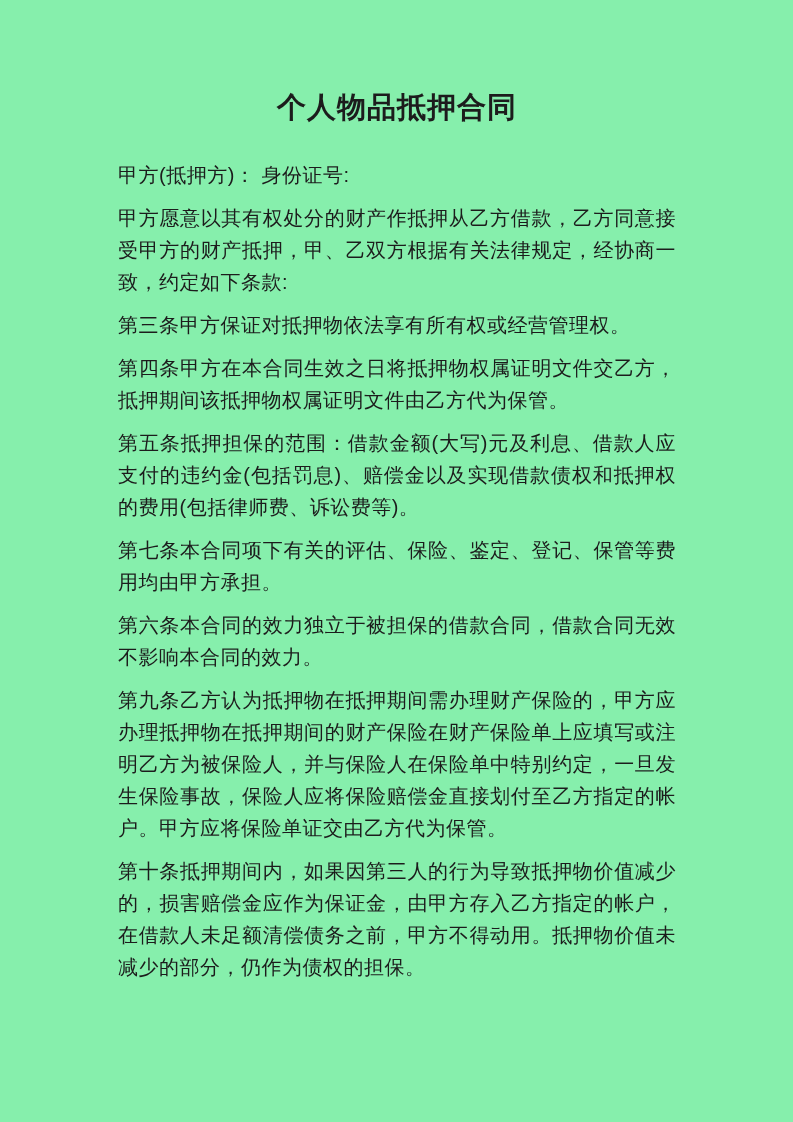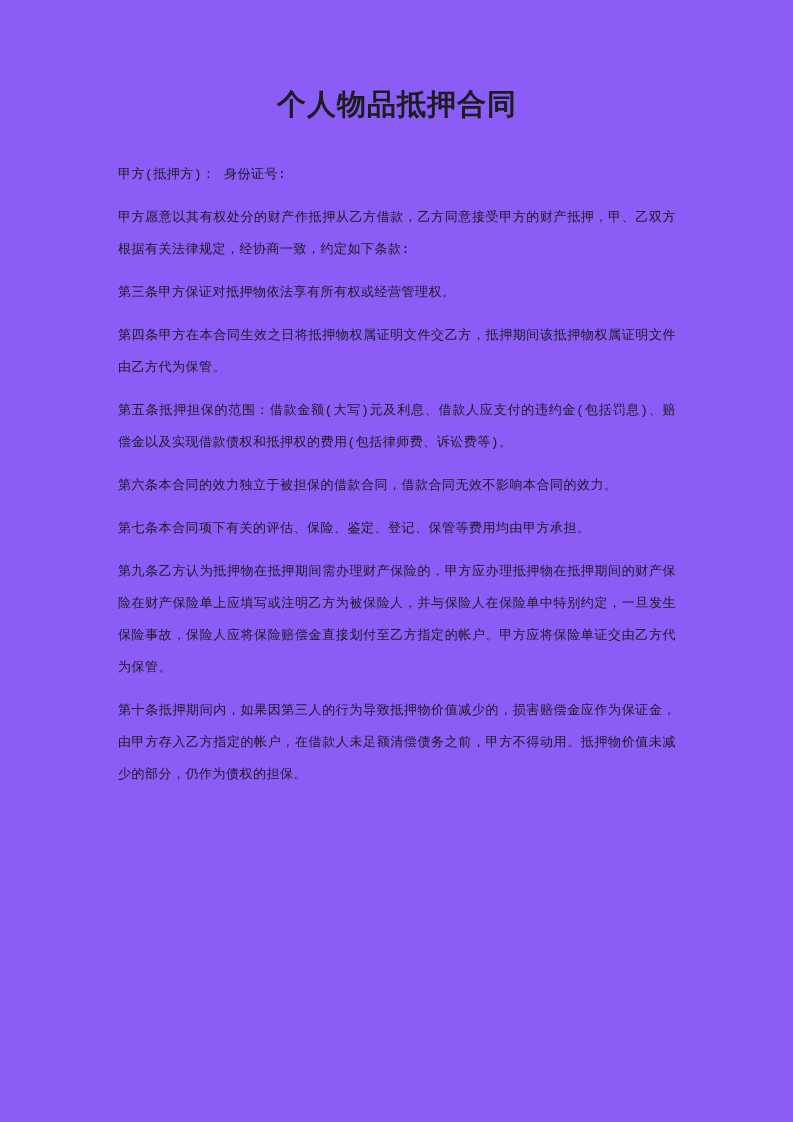--- a/index.html
+++ b/index.html
@@ -5,37 +5,37 @@
   html, body {
     margin: 0;
     padding: 0;
     background: #ffffff;
   }
   .page {
     position: relative;
     width: 793px;
     height: 1122px;
     margin: 0 auto;
-    background: #8b5cf6;
+    background: #86efac;
     box-sizing: border-box;
     padding: 86px 117px 40px 118px;
-    font-family: Liberation Mono, monospace;
+    font-family: Liberation Sans, sans-serif;
     color: #1c1c1c;
     overflow: hidden;
   }
   .contract-title {
     font-size: 29px;
     line-height: 42px;
     font-weight: bold;
     text-align: center;
     letter-spacing: 1px;
     margin: 0 0 31px 0;
   }
   .para {
-    font-size: 13px;
+    font-size: 20px;
     line-height: 32px;
     letter-spacing: 0.5px;
     margin: 0 0 11px 0;
     text-align: justify;
     text-justify: inter-ideograph;
     word-break: break-all;
   }
 </style>
 </head>
 <body>
@@ -43,17 +43,17 @@
 <div class="page">
   <h1 class="contract-title">个人物品抵押合同</h1>
 
   <p class="para">甲方(抵押方)： 身份证号:</p>
 
   <p class="para">甲方愿意以其有权处分的财产作抵押从乙方借款，乙方同意接受甲方的财产抵押，甲、乙双方根据有关法律规定，经协商一致，约定如下条款:</p>
 
   <p class="para">第三条甲方保证对抵押物依法享有所有权或经营管理权。</p>
   <p class="para">第四条甲方在本合同生效之日将抵押物权属证明文件交乙方，抵押期间该抵押物权属证明文件由乙方代为保管。</p>
   <p class="para">第五条抵押担保的范围：借款金额(大写)元及利息、借款人应支付的违约金(包括罚息)、赔偿金以及实现借款债权和抵押权的费用(包括律师费、诉讼费等)。</p>
+  <p class="para">第七条本合同项下有关的评估、保险、鉴定、登记、保管等费用均由甲方承担。</p>
   <p class="para">第六条本合同的效力独立于被担保的借款合同，借款合同无效不影响本合同的效力。</p>
-  <p class="para">第七条本合同项下有关的评估、保险、鉴定、登记、保管等费用均由甲方承担。</p>
   <p class="para">第九条乙方认为抵押物在抵押期间需办理财产保险的，甲方应办理抵押物在抵押期间的财产保险在财产保险单上应填写或注明乙方为被保险人，并与保险人在保险单中特别约定，一旦发生保险事故，保险人应将保险赔偿金直接划付至乙方指定的帐户。甲方应将保险单证交由乙方代为保管。</p>
   <p class="para">第十条抵押期间内，如果因第三人的行为导致抵押物价值减少的，损害赔偿金应作为保证金，由甲方存入乙方指定的帐户，在借款人未足额清偿债务之前，甲方不得动用。抵押物价值未减少的部分，仍作为债权的担保。</p>
 </div>
 
 </body></html>

